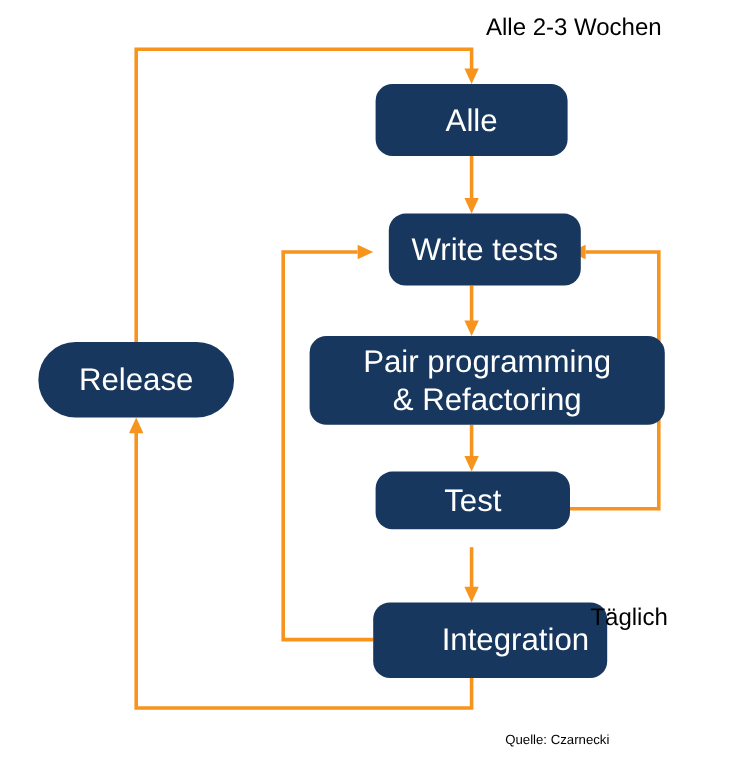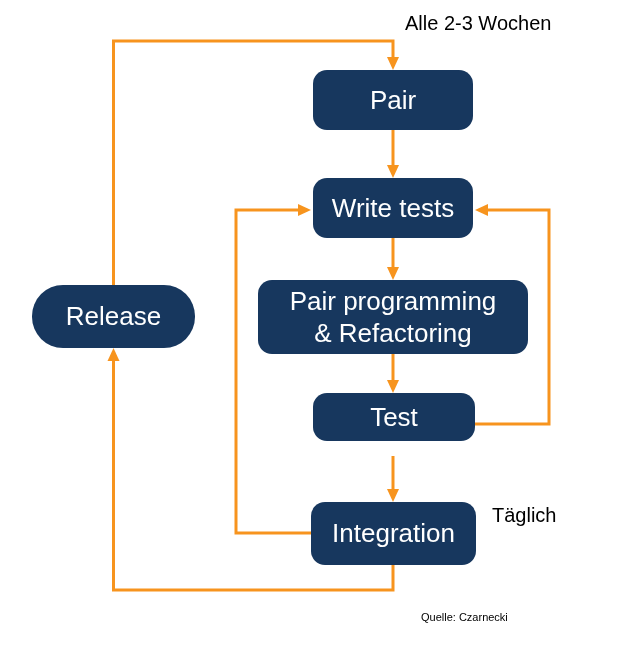--- a/index.html
+++ b/index.html
@@ -39,24 +39,24 @@
     border-radius: 14px;
     display: flex;
     align-items: center;
     justify-content: center;
     text-align: center;
     font-size: 26px;
     line-height: 1.25;
     white-space: pre-line;
   }
   .node-plan        { left: 313px; top: 70px;  width: 160px; height: 60px; }
-  .node-write-tests { left: 313px; top: 178px; width: 160px; height: 60px; }
-  .node-pair        { left: 258px; top: 280px; width: 270px; height: 74px; }
+  .node-write-tests { left: 324px; top: 178px; width: 160px; height: 60px; }
+  .node-pair        { left: 258px; top: 280px; width: 296px; height: 74px; }
   .node-test        { left: 313px; top: 393px; width: 162px; height: 48px; }
-  .node-integration { left: 311px; top: 502px; width: 165px; height: 63px; }
+  .node-integration { left: 311px; top: 502px; width: 153px; height: 63px; padding-left: 42px; }
   .node-release     { left: 32px;  top: 285px; width: 163px; height: 63px; border-radius: 31px; }
   .note {
     position: absolute;
     color: var(--label-text);
     font-size: 20px;
     white-space: nowrap;
   }
   .note-cycle  { left: 405px; top: 12px; text-align: center; }
   .note-daily  { left: 492px; top: 504px; }
   .note-source { left: 421px; top: 611px; font-size: 11px; }
@@ -86,21 +86,21 @@
     <path class="arrow-line" d="M475,424 H549 V210 H488"></path>
     <polygon class="arrow-head" points="488,204 488,216 475,210"></polygon>
 
     <path class="arrow-line" d="M311,533 H236 V210 H298"></path>
     <polygon class="arrow-head" points="298,204 298,216 311,210"></polygon>
 
     <path class="arrow-line" d="M393,565 V590 H113.5 V360"></path>
     <polygon class="arrow-head" points="107.5,361 119.5,361 113.5,348"></polygon>
   </svg>
 
-  <div class="node node-plan">Pair</div>
+  <div class="node node-plan">Alle</div>
 
   <div class="node node-write-tests">Write tests</div>
 
   <div class="node node-pair">Pair programming
 &amp; Refactoring</div>
 
   <div class="node node-test">Test</div>
 
   <div class="node node-integration">Integration</div>
 

